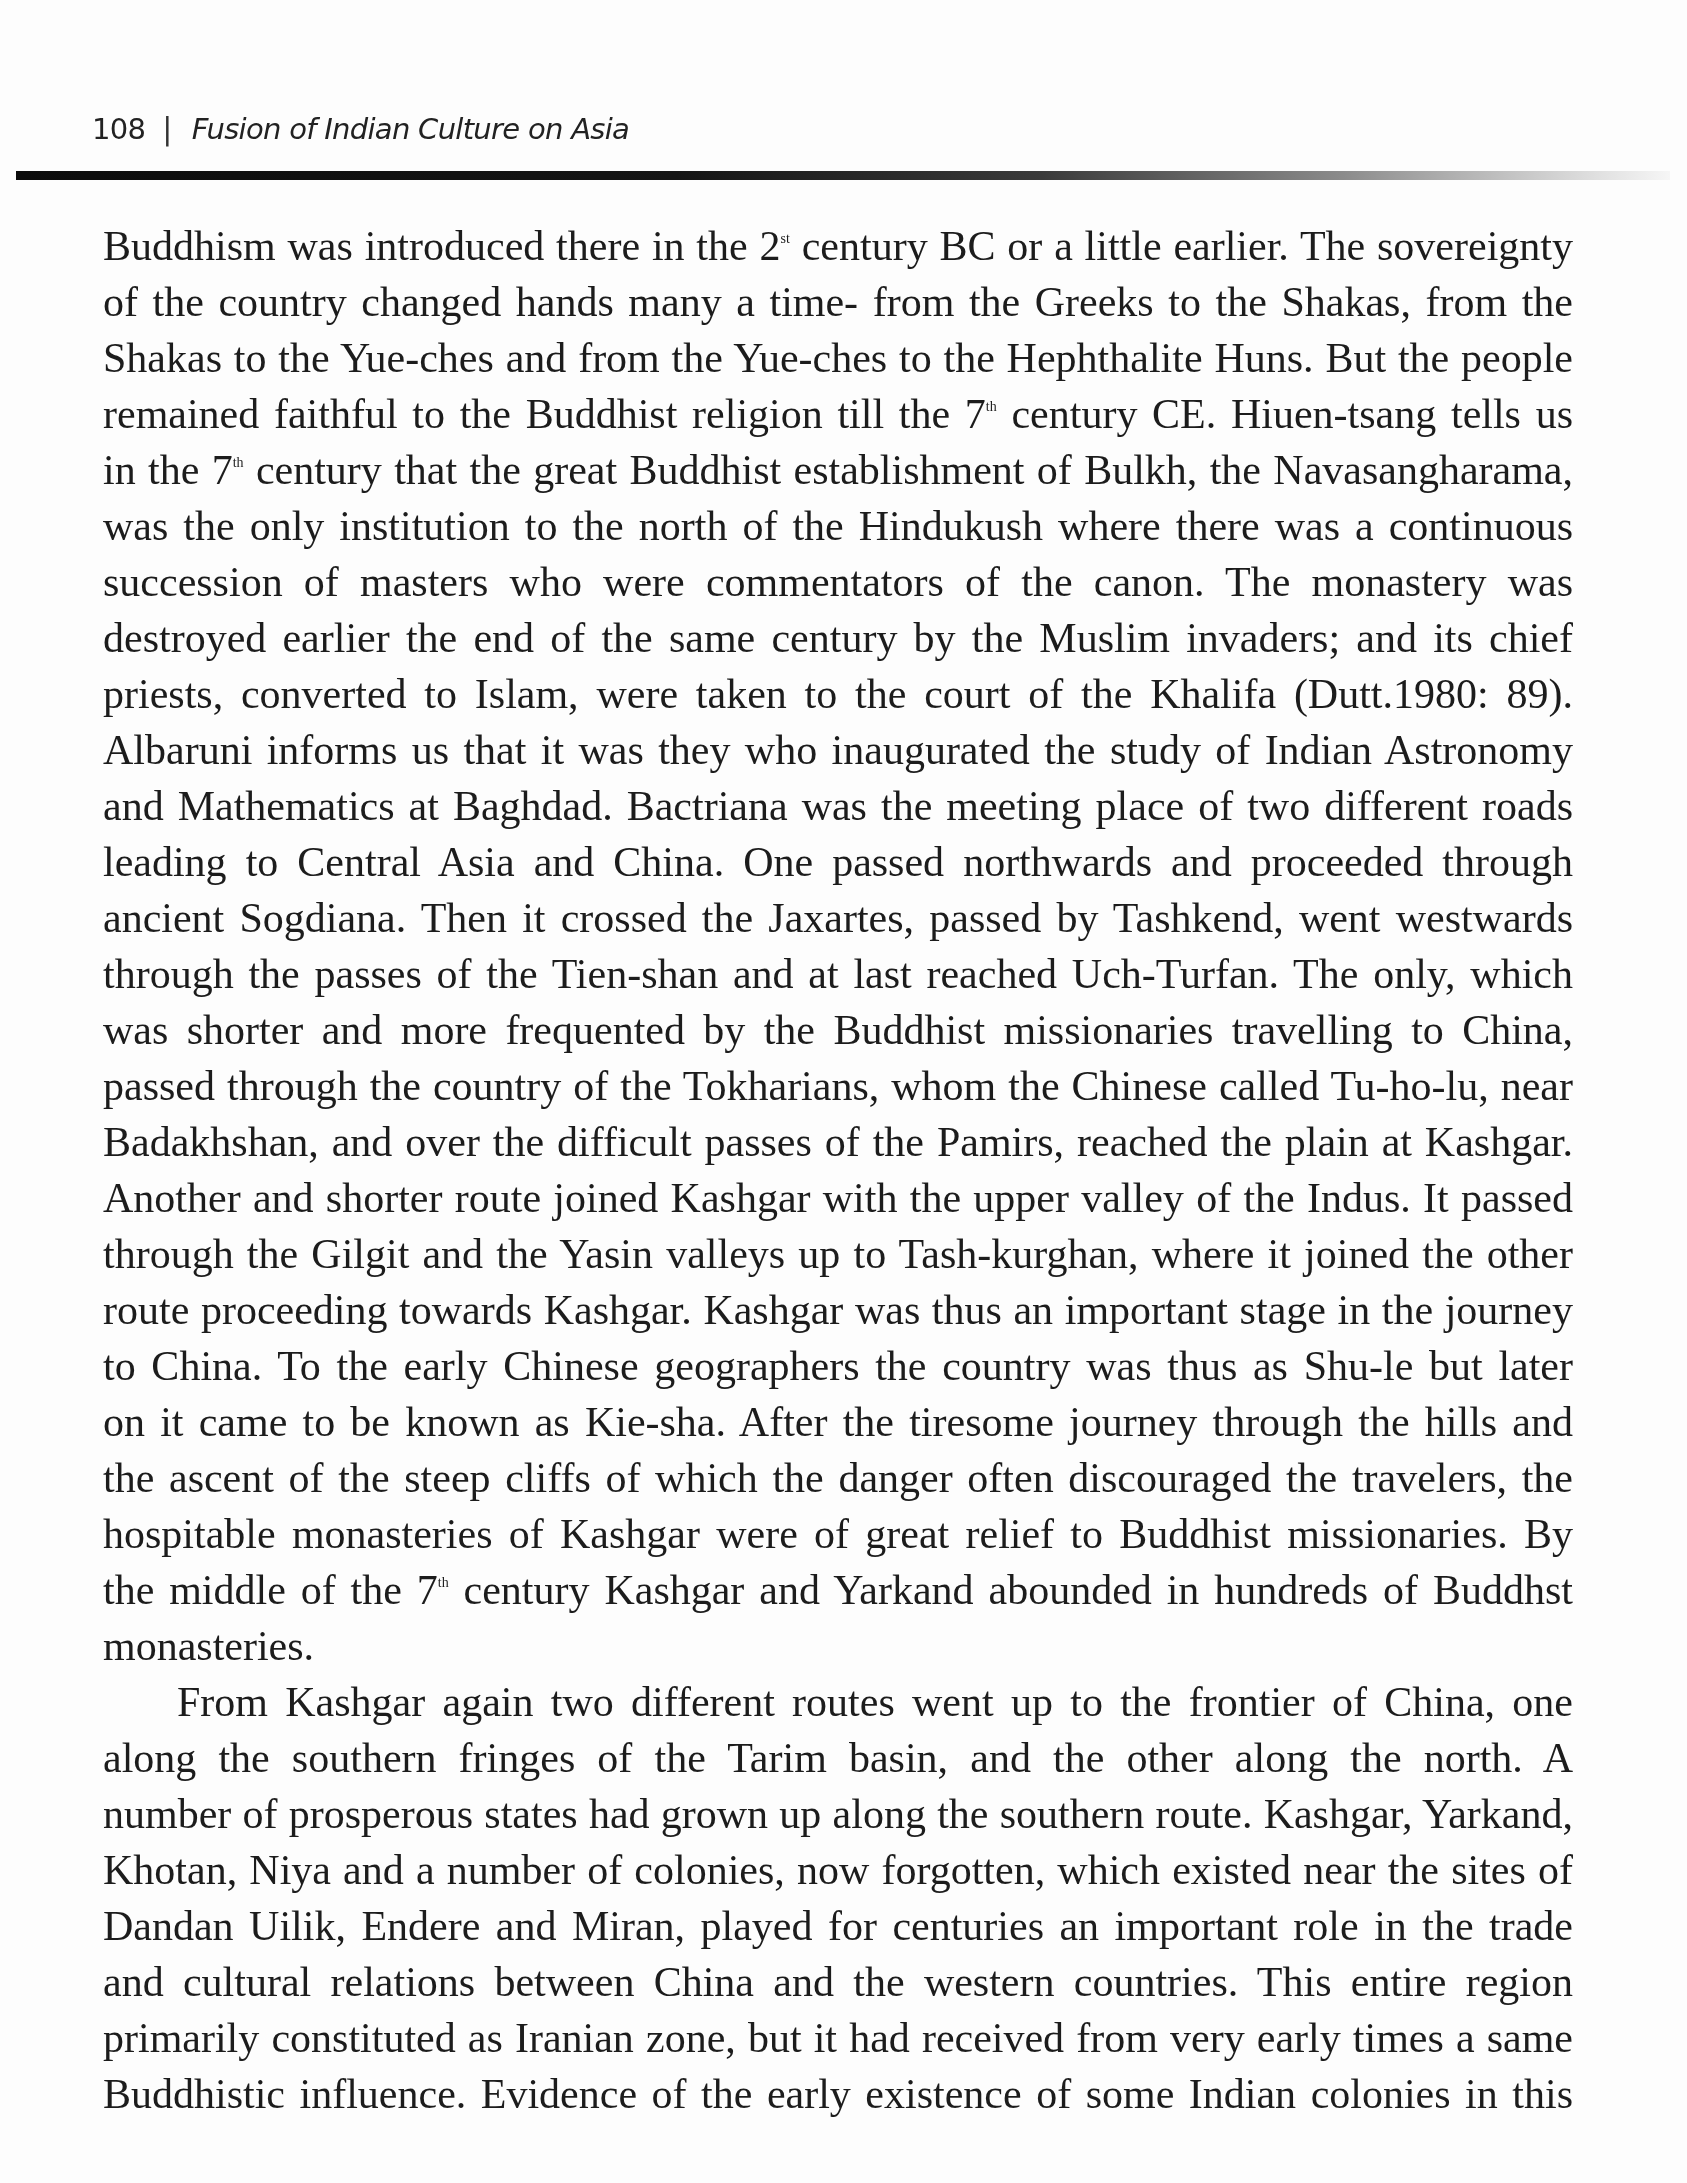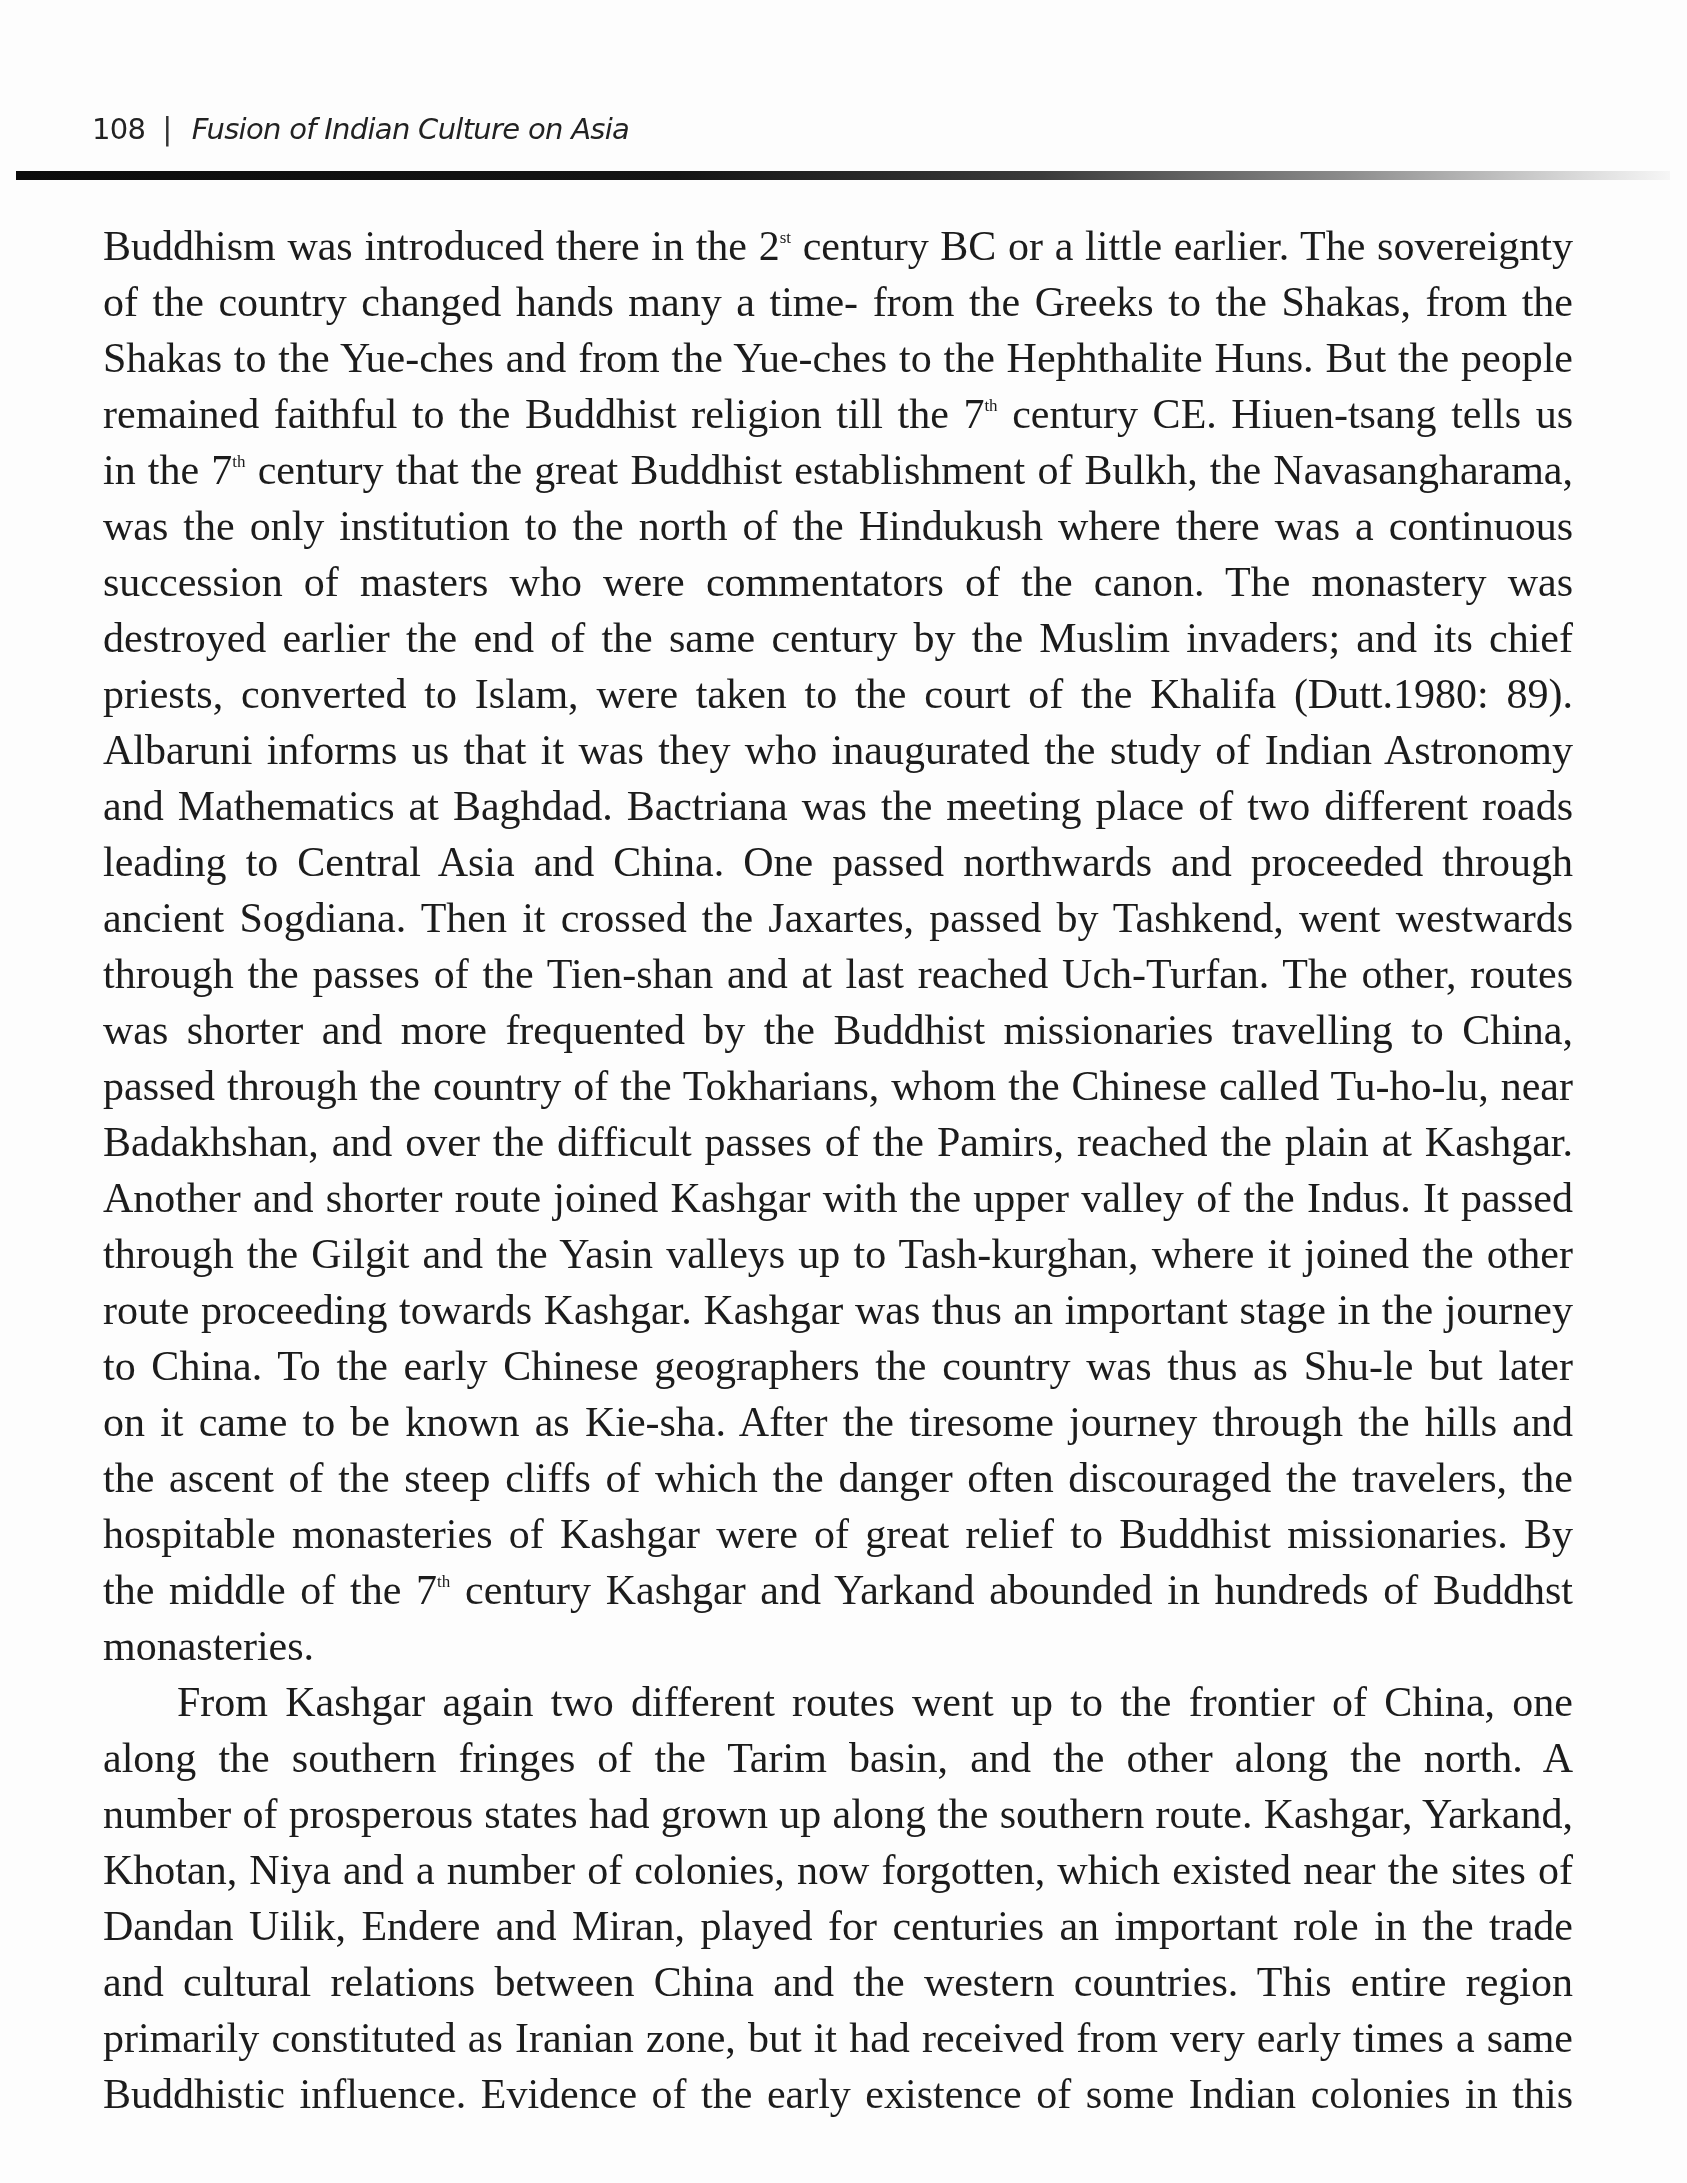--- a/index.html
+++ b/index.html
@@ -22,21 +22,21 @@
     position: absolute; left: 103px; top: 218px; width: 1470px;
     font-family: "Liberation Serif", "DejaVu Serif", serif;
     font-size: 42px; line-height: 56px; color: #1c1c1c;
   }
   .line {
     display: block; height: 56px; white-space: nowrap;
     text-align: justify; text-align-last: justify;
   }
   .line.last { text-align-last: left; }
   .line.indent { padding-left: 74px; }
-  sup { font-size: 17px; line-height: 0; vertical-align: 17px; }
+  sup { font-size: 14px; line-height: 0; vertical-align: 17px; }
 </style>
 </head>
 <body>
 
 <div class="page">
   <div class="running-head">
     <span class="pnum">108</span>
     <span class="sep">|</span>
     <span class="title">Fusion of Indian Culture on Asia</span>
   </div>
@@ -49,21 +49,21 @@
       <span class="line"><span>remained faithful to the Buddhist religion till the 7</span><sup>th</sup><span> century CE. Hiuen-tsang tells us</span></span>
       <span class="line"><span>in the 7</span><sup>th</sup><span> century that the great Buddhist establishment of Bulkh, the Navasangharama,</span></span>
       <span class="line"><span>was the only institution to the north of the Hindukush where there was a continuous</span></span>
       <span class="line"><span>succession of masters who were commentators of the canon. The monastery was</span></span>
       <span class="line"><span>destroyed earlier the end of the same century by the Muslim invaders; and its chief</span></span>
       <span class="line"><span>priests, converted to Islam, were taken to the court of the Khalifa (Dutt.1980: 89).</span></span>
       <span class="line"><span>Albaruni informs us that it was they who inaugurated the study of Indian Astronomy</span></span>
       <span class="line"><span>and Mathematics at Baghdad. Bactriana was the meeting place of two different roads</span></span>
       <span class="line"><span>leading to Central Asia and China. One passed northwards and proceeded through</span></span>
       <span class="line"><span>ancient Sogdiana. Then it crossed the Jaxartes, passed by Tashkend, went westwards</span></span>
-      <span class="line"><span>through the passes of the Tien-shan and at last reached Uch-Turfan. The other, routes</span></span>
+      <span class="line"><span>through the passes of the Tien-shan and at last reached Uch-Turfan. The only, which</span></span>
       <span class="line"><span>was shorter and more frequented by the Buddhist missionaries travelling to China,</span></span>
       <span class="line"><span>passed through the country of the Tokharians, whom the Chinese called Tu-ho-lu, near</span></span>
       <span class="line"><span>Badakhshan, and over the difficult passes of the Pamirs, reached the plain at Kashgar.</span></span>
       <span class="line"><span>Another and shorter route joined Kashgar with the upper valley of the Indus. It passed</span></span>
       <span class="line"><span>through the Gilgit and the Yasin valleys up to Tash-kurghan, where it joined the other</span></span>
       <span class="line"><span>route proceeding towards Kashgar. Kashgar was thus an important stage in the journey</span></span>
       <span class="line"><span>to China. To the early Chinese geographers the country was thus as Shu-le but later</span></span>
       <span class="line"><span>on it came to be known as Kie-sha. After the tiresome journey through the hills and</span></span>
       <span class="line"><span>the ascent of the steep cliffs of which the danger often discouraged the travelers, the</span></span>
       <span class="line"><span>hospitable monasteries of Kashgar were of great relief to Buddhist missionaries. By</span></span>

